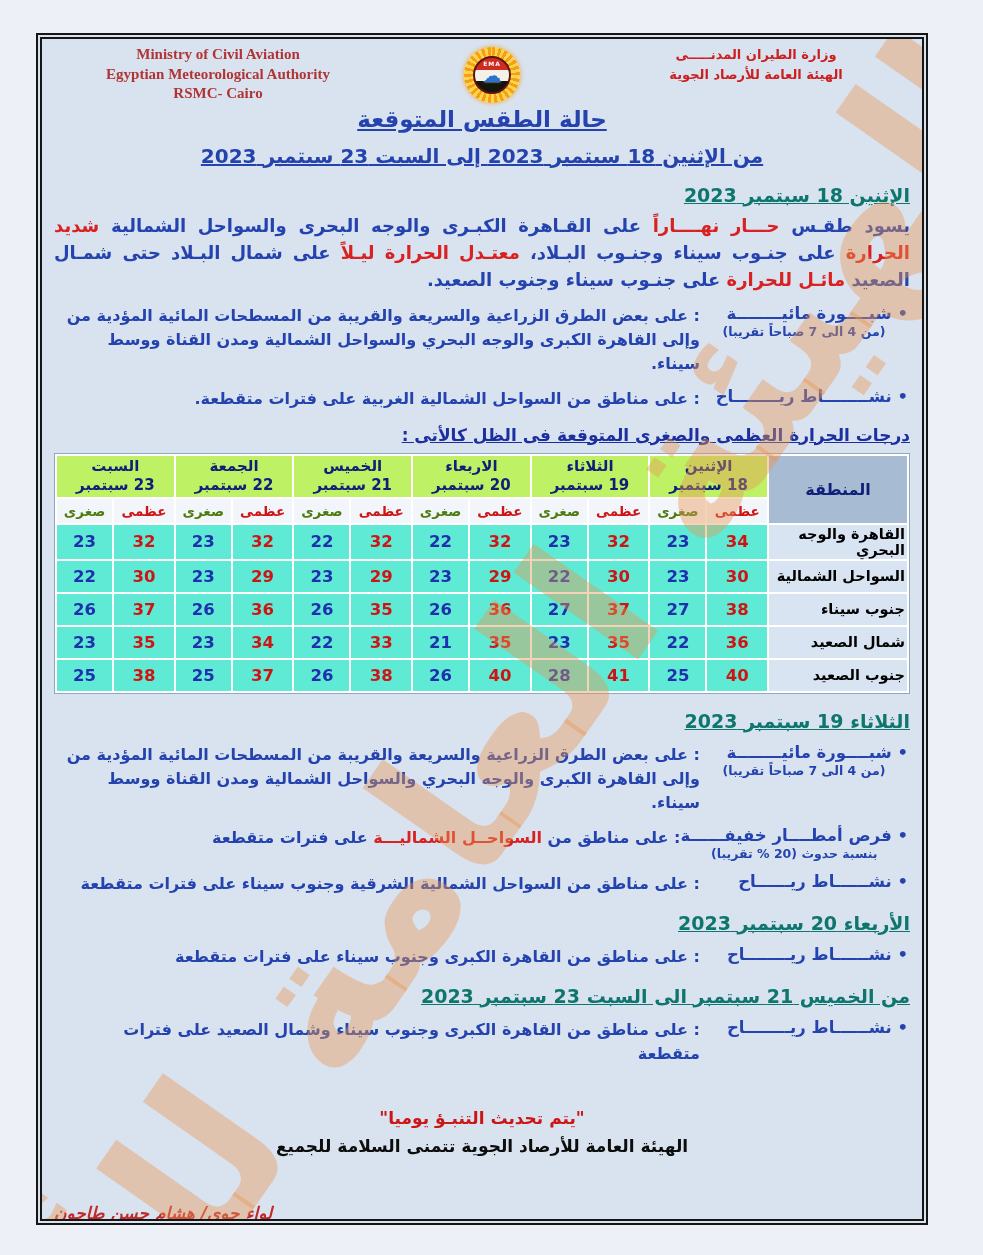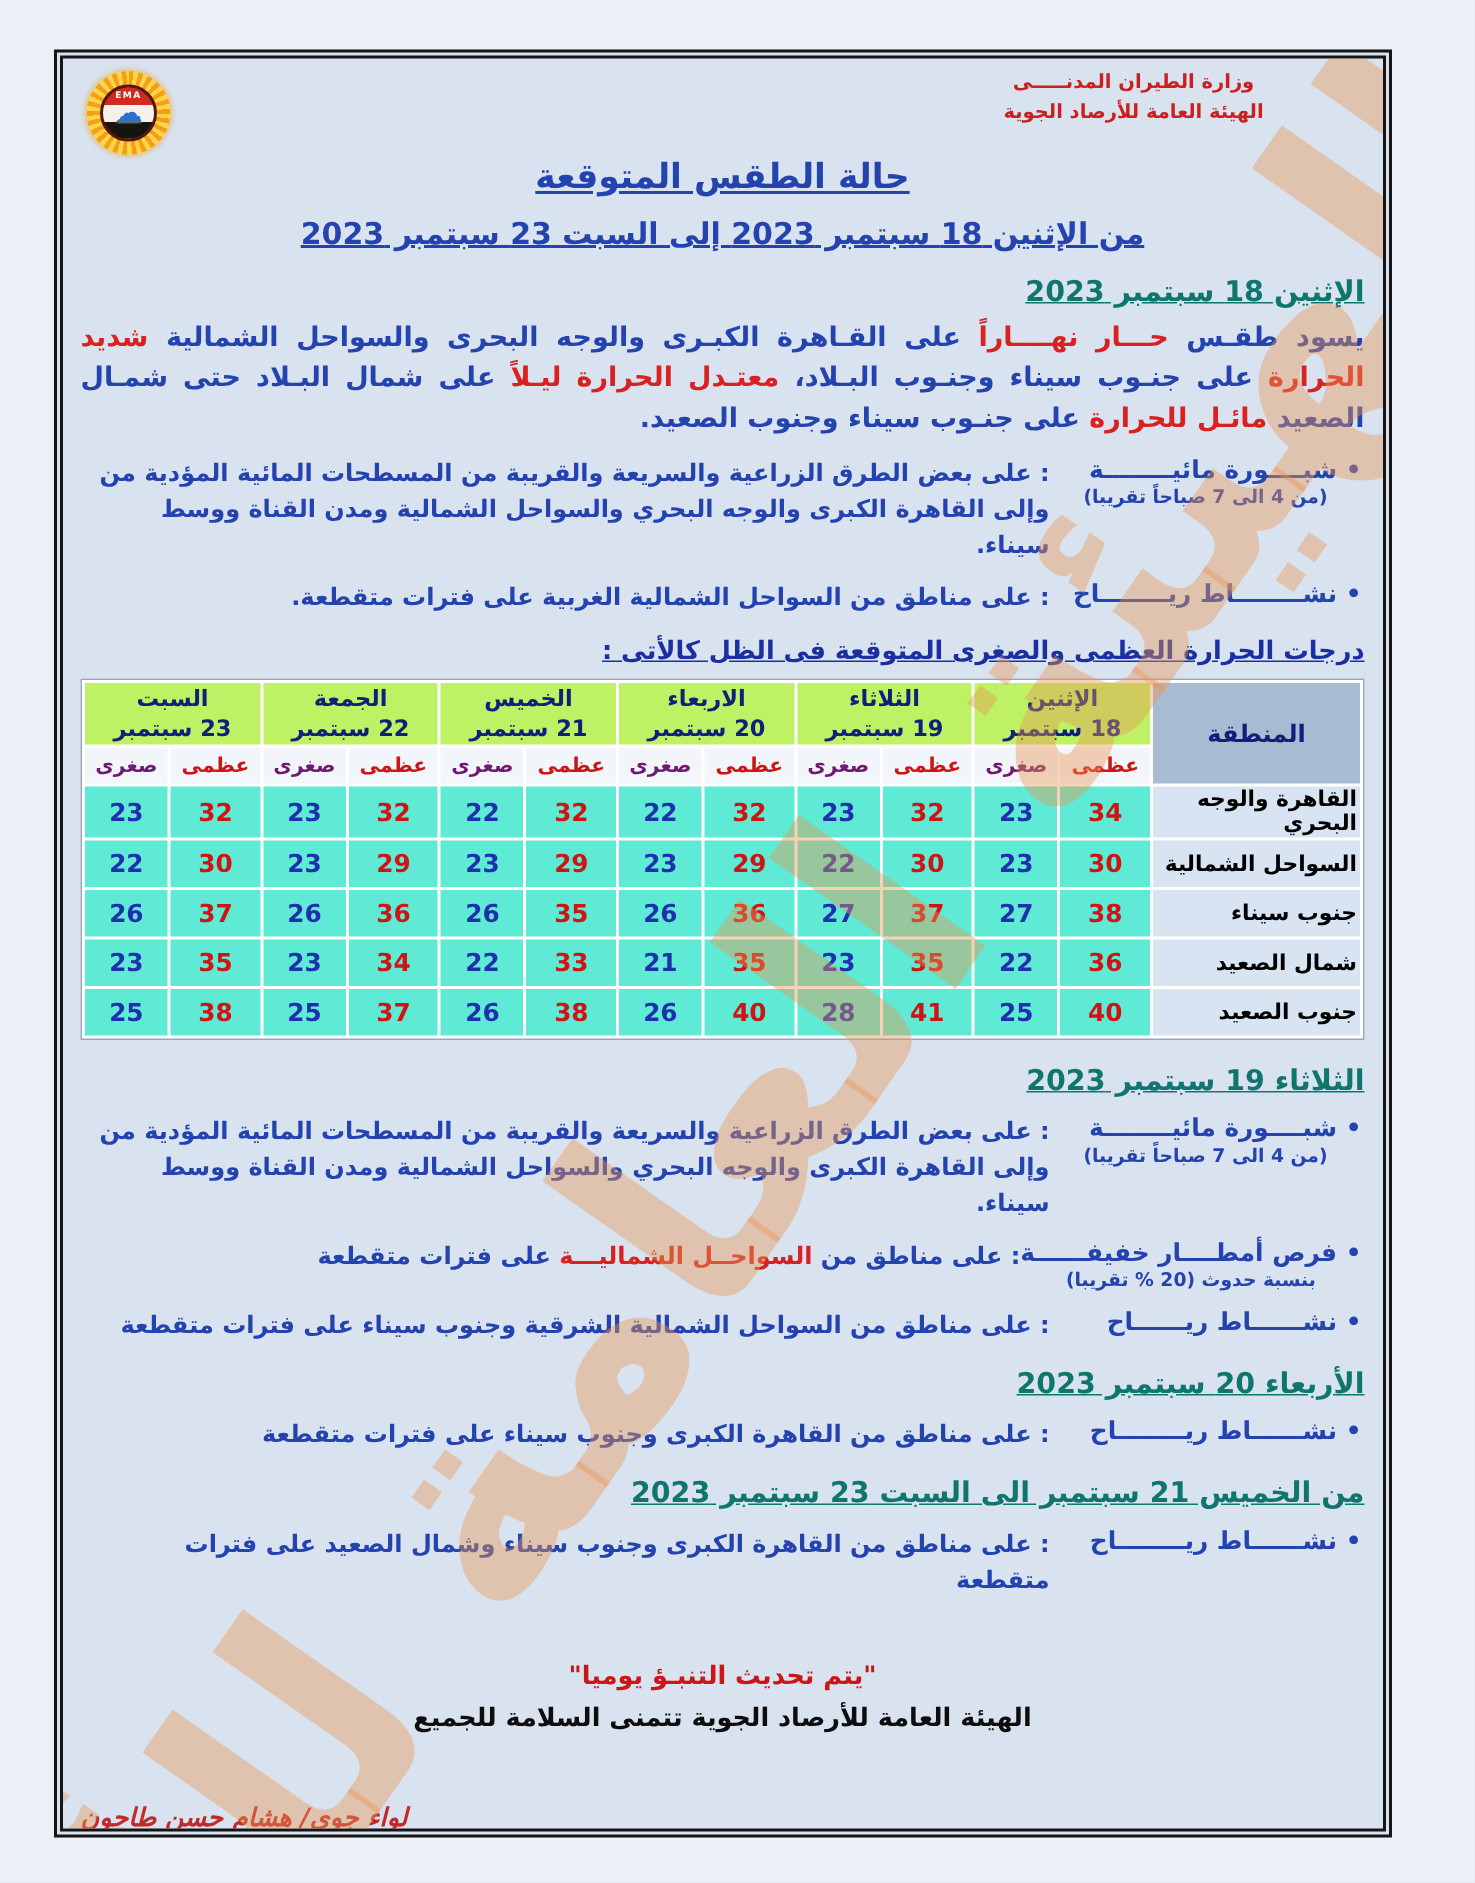--- a/index.html
+++ b/index.html
@@ -66,21 +66,21 @@
     text-align:right;margin:14px 0 8px;}
 
   
   table.temps{width:100%;border-collapse:separate;border-spacing:2px;
     background:#ffffff;border:1px solid #93a7c2;}
   table.temps th,table.temps td{padding:1px 2px;}
   .th-region{background:#a7bbd3;color:#10207a;font-size:16px;font-weight:bold;width:134px;}
   .th-day{background:#bef264;color:#10207a;font-size:15px;font-weight:bold;line-height:1.3;text-align:center;}
   .th-sub{background:#f2f5fa;font-size:13.5px;font-weight:bold;text-align:center;height:22px;}
   .th-sub.max{color:#cf1414;}
-  .th-sub.min{color:#701a75;}
+  .th-sub.min{color:#4d7c0f;}
   td.region{background:#d9e4f2;color:#000;font-size:14.5px;font-weight:bold;
     text-align:right;padding-right:8px;height:29px;}
   td.tval{background:#5eead4;font-weight:bold;font-size:16.5px;text-align:center;}
   td.tval.max{color:#cf1414;}
   td.tval.min{color:#1f2fae;}
 
   
   .update-note{color:#cc1515;font-weight:bold;font-size:17px;text-align:center;margin-top:42px;}
   .wish{color:#0d0d0d;font-weight:bold;font-size:17px;text-align:center;margin-top:8px;}
   .signature{width:max-content;margin:42px auto 0 0;padding-right:30px;
@@ -91,20 +91,25 @@
 <body>
 
 <div class="doc">
   <div class="doc-inner">
 
     <div class="watermark">الهيئة العامة للأرصاد الجوية</div>
 
     <div class="content">
 
       <div class="hdr">
+        <div class="hdr-en">
+          <div>Ministry of Civil Aviation</div>
+          <div>Egyptian Meteorological Authority</div>
+          <div>RSMC- Cairo</div>
+        </div>
         <div class="logo">
           <div class="logo-core">
             <div class="logo-abbr">EMA</div>
             <div class="logo-cloud">☁</div>
           </div>
         </div>
         <div class="hdr-ar">
           <div>وزارة الطيران المدنـــــى</div>
           <div>الهيئة العامة للأرصاد الجوية</div>
         </div>

